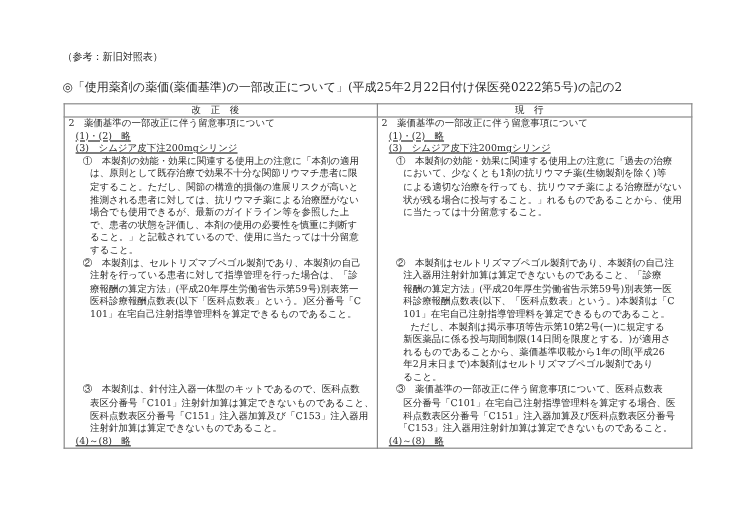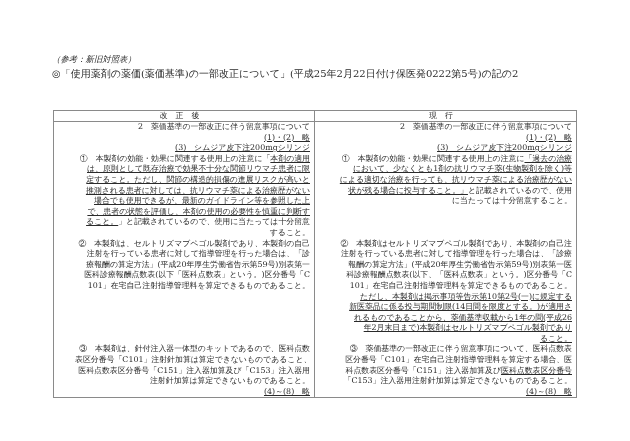--- a/index.html
+++ b/index.html
@@ -11,69 +11,66 @@
       width: 630px;
       height: 441px;
       position: relative;
       overflow: hidden;
       font-family: "DejaVu Serif", "Liberation Serif", serif;
       color: #2a2a2a;
     }
     .ref-label {
       position: absolute;
       left: 52px;
-      top: 54px;
+      top: 42px;
       font-size: 8.4px;
       line-height: 10px;
       white-space: nowrap;
-      font-style: italic;
     }
     .doc-title {
       position: absolute;
       left: 52px;
       top: 69px;
       font-size: 10px;
       line-height: 10px;
       white-space: nowrap;
     }
     table.compare {
       position: absolute;
       left: 53px;
       top: 86px;
       width: 523px;
       border-collapse: collapse;
       table-layout: fixed;
       font-size: 7.9px;
       line-height: 10.6px;
-      margin-top: 24px;
     }
     table.compare th,
     table.compare td {
       border: 1px solid #8a8a8a;
       vertical-align: top;
       padding: 0 4px 0 3px;
     }
     table.compare th {
       font-weight: normal;
       text-align: center;
       height: 10px;
       line-height: 10px;
       letter-spacing: 8px;
     }
     table.compare td {
       height: 258px;
-      text-align: right;
     }
     .col-left { width: 261px; }
     .col-right { width: 262px; }
     .line { white-space: nowrap; overflow: hidden; }
     .sec { padding-left: 0; }
     .sub { padding-left: 6px; text-decoration: underline; }
     .item-cont { padding-left: 18px; }
-    .u { text-decoration: underline; text-underline-offset: 1px; }
+    .u { text-underline-offset: 1px; }
     .gap { height: 10.6px; }
   </style>
 </head>
 <body>
 
 <div class="ref-label">（参考：新旧対照表）</div>
 <div class="doc-title">◎「使用薬剤の薬価(薬価基準)の一部改正について」(平成25年2月22日付け保医発0222第5号)の記の2</div>
 
 <table class="compare">
   <colgroup>
@@ -130,33 +127,33 @@
 
       <td>
         <div class="line sec">2　薬価基準の一部改正に伴う留意事項について</div>
         <div class="line sub">(1)・(2)　略</div>
         <div class="line sub">(3)　シムジア皮下注200mgシリンジ</div>
 
         <div>
           <div class="line" style="padding-left:12px"><span>①　本製剤の効能・効果に関連する使用上の注意に</span><span class="u">「過去の治療</span></div>
           <div class="line item-cont"><span class="u">において、少なくとも1剤の抗リウマチ薬(生物製剤を除く)等</span></div>
           <div class="line item-cont"><span class="u">による適切な治療を行っても、抗リウマチ薬による治療歴がない</span></div>
-          <div class="line item-cont"><span class="u">状が残る場合に投与すること。」</span><span>と記載されているので、使用</span></div>
+          <div class="line item-cont"><span class="u">状が残る場合に投与すること。」</span><span>れるものであることから、使用</span></div>
           <div class="line item-cont"><span>に当たっては十分留意すること。</span></div>
         </div>
 
         <div class="gap"></div>
         <div class="gap"></div>
         <div class="gap"></div>
 
         <div>
           <div class="line" style="padding-left:12px">②　本製剤はセルトリズマブペゴル製剤であり、本製剤の自己注</div>
-          <div class="line item-cont">注射を行っている患者に対して指導管理を行った場合は、「診療</div>
+          <div class="line item-cont">注入器用注射針加算は算定できないものであること、「診療</div>
           <div class="line item-cont">報酬の算定方法」(平成20年厚生労働省告示第59号)別表第一医</div>
-          <div class="line item-cont">科診療報酬点数表(以下、「医科点数表」という。)区分番号「C</div>
+          <div class="line item-cont">科診療報酬点数表(以下、「医科点数表」という。)本製剤は「C</div>
           <div class="line item-cont">101」在宅自己注射指導管理料を算定できるものであること。</div>
           <div class="line" style="padding-left:24px"><span class="u">ただし、本製剤は掲示事項等告示第10第2号(一)に規定する</span></div>
           <div class="line item-cont"><span class="u">新医薬品に係る投与期間制限(14日間を限度とする。)が適用さ</span></div>
           <div class="line item-cont"><span class="u">れるものであることから、薬価基準収載から1年の間(平成26</span></div>
           <div class="line item-cont"><span class="u">年2月末日まで)本製剤はセルトリズマブペゴル製剤であり</span></div>
           <div class="line item-cont"><span class="u">ること。</span></div>
         </div>
 
         <div>
           <div class="line" style="padding-left:12px"><span>③　薬価基準の一部改正に伴う留意事項について、医科点数表</span></div>

